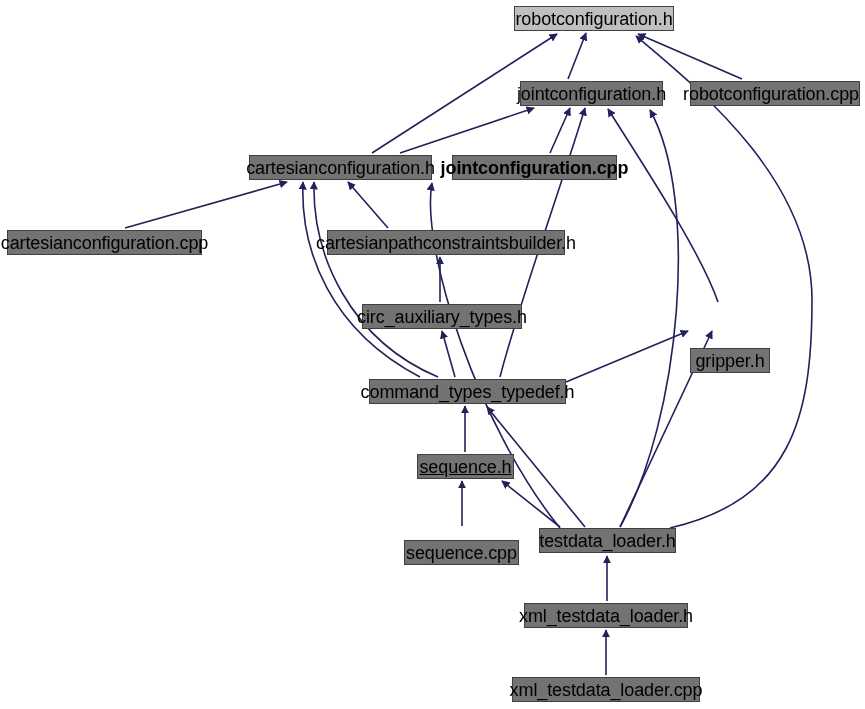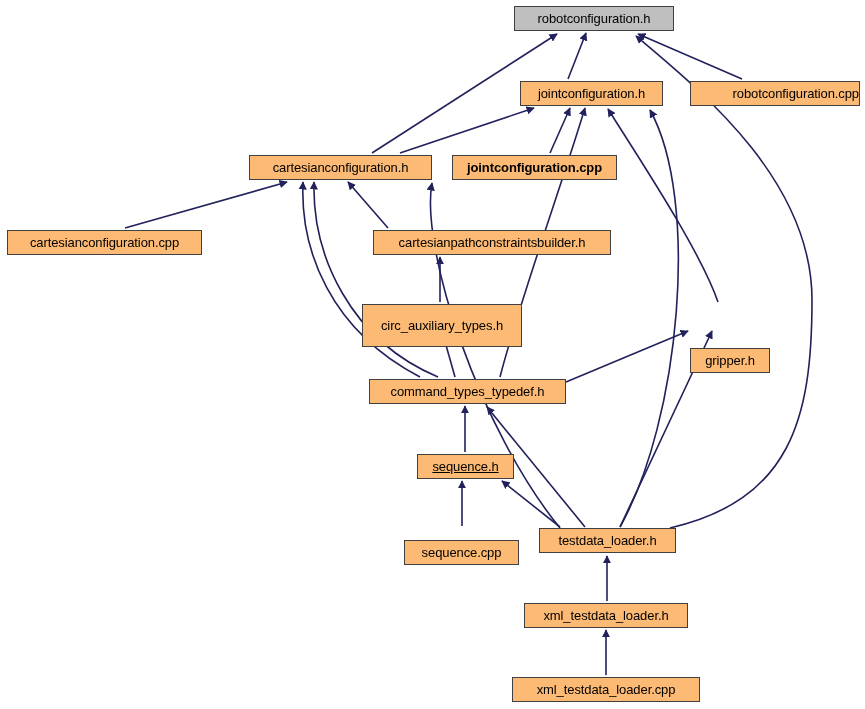--- a/index.html
+++ b/index.html
@@ -29,34 +29,34 @@
     stroke: #21215b;
     stroke-width: 1.6px;
   }
   .edge-head {
     fill: #21215b;
     stroke: none;
   }
   .graph-node {
     position: absolute;
     box-sizing: border-box;
-    background: #fdba74;
+    background: #737373;
     border: 1px solid #404040;
     display: flex;
     align-items: center;
     justify-content: center;
     white-space: nowrap;
   }
   .graph-node.is-root {
     background: #bfbfbf;
     border: 1px solid #404040;
   }
   .node-label {
     font-family: "Liberation Sans", sans-serif;
-    font-size: 13px;
+    font-size: 18px;
     color: #000000;
     line-height: 1;
     letter-spacing: -0.1px;
   }
 </style>
 </head>
 <body>
 
 <div id="graph-canvas">
 
@@ -106,24 +106,24 @@
       </div>
       <div class="graph-node" style="left: 249px; top: 155px; width: 183px; height: 25px;">
         <span class="node-label">cartesianconfiguration.h</span>
       </div>
       <div class="graph-node" style="left: 452px; top: 155px; width: 165px; height: 25px; font-weight: bold;">
         <span class="node-label">jointconfiguration.cpp</span>
       </div>
       <div class="graph-node" style="left: 7px; top: 230px; width: 195px; height: 25px; justify-content: center;">
         <span class="node-label">cartesianconfiguration.cpp</span>
       </div>
-      <div class="graph-node" style="left: 327px; top: 230px; width: 238px; height: 25px; margin-left: 46px;">
+      <div class="graph-node" style="left: 327px; top: 230px; width: 238px; height: 25px;">
         <span class="node-label">cartesianpathconstraintsbuilder.h</span>
       </div>
-      <div class="graph-node" style="left: 362px; top: 304px; width: 160px; height: 43px;">
+      <div class="graph-node" style="left: 362px; top: 304px; width: 160px; height: 25px;">
         <span class="node-label">circ_auxiliary_types.h</span>
       </div>
       <div class="graph-node" style="left: 690px; top: 304px; width: 80px; height: 25px; margin-top: 44px;">
         <span class="node-label">gripper.h</span>
       </div>
       <div class="graph-node" style="left: 369px; top: 379px; width: 197px; height: 25px;">
         <span class="node-label">command_types_typedef.h</span>
       </div>
       <div class="graph-node" style="left: 417px; top: 454px; width: 97px; height: 25px; text-decoration: underline;">
         <span class="node-label">sequence.h</span>

